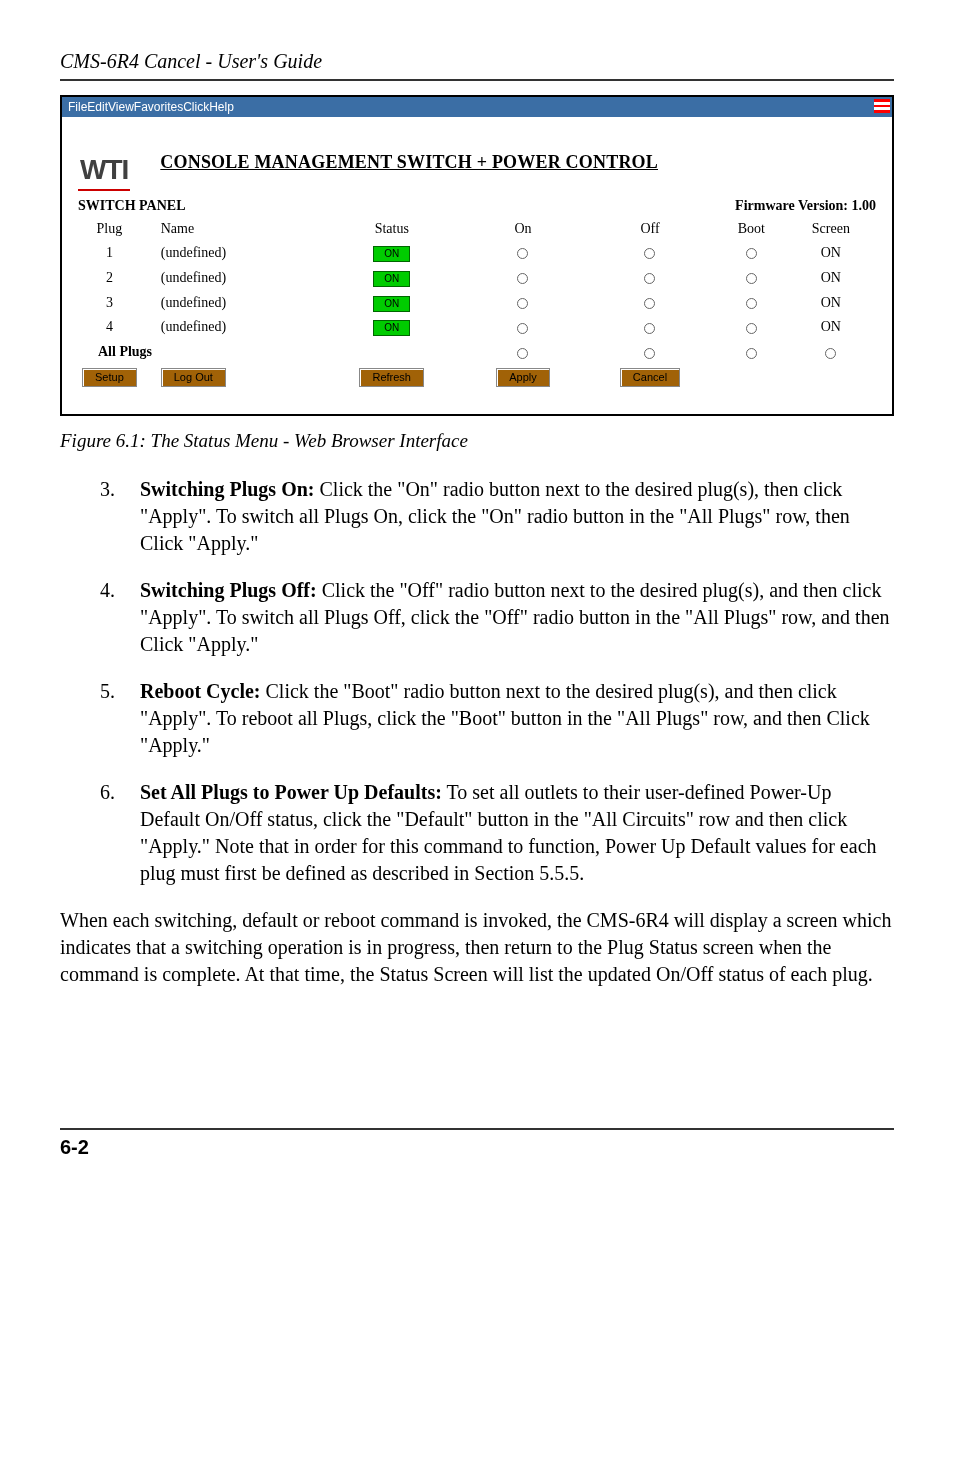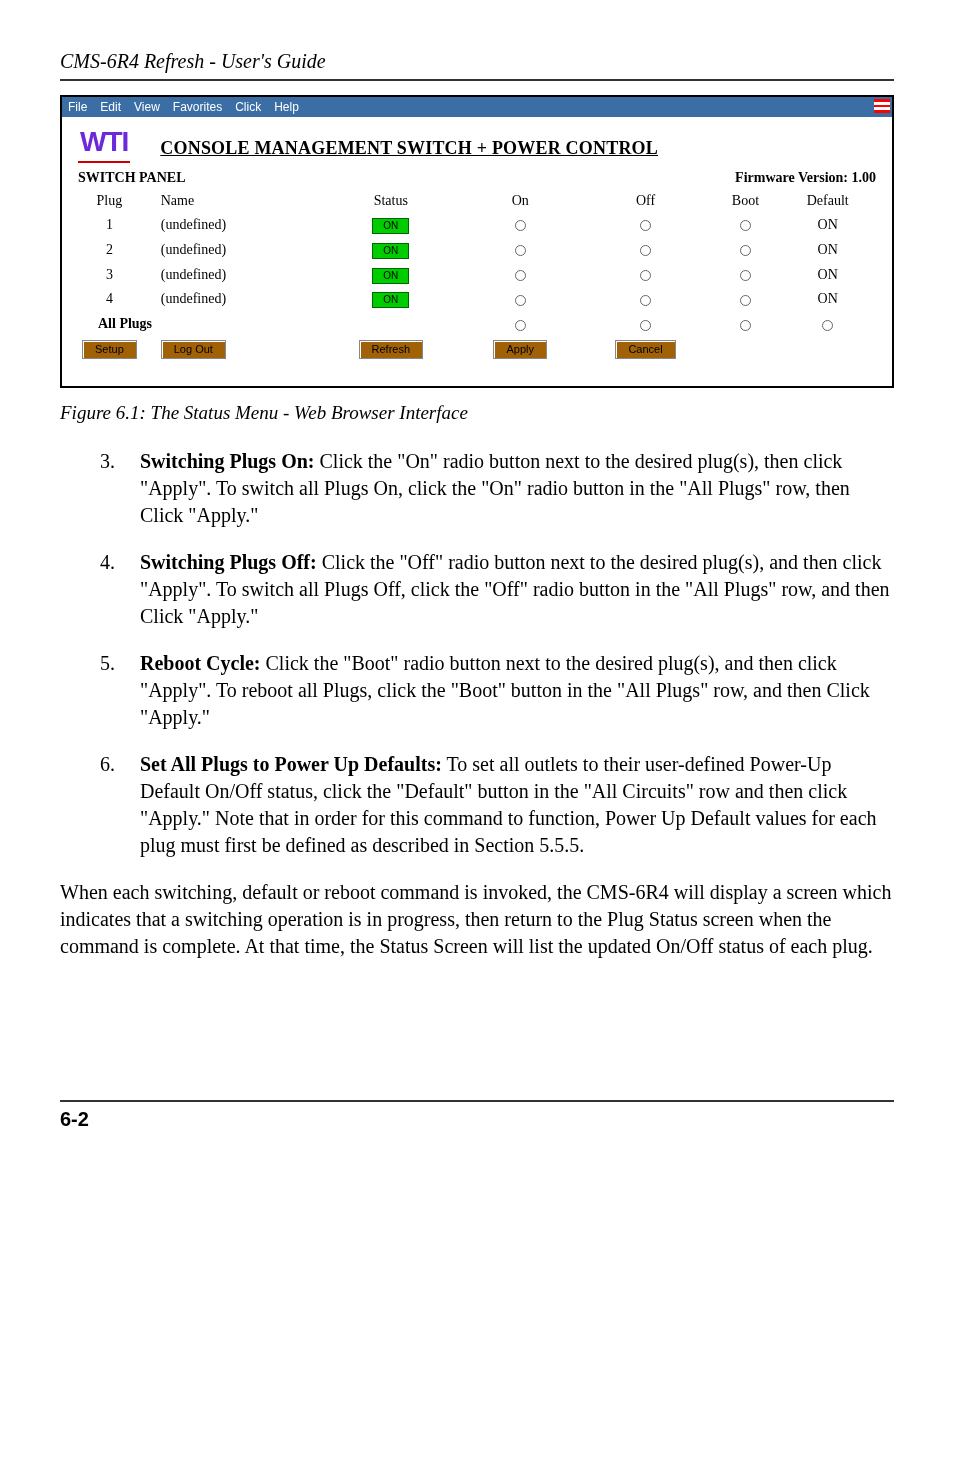--- a/index.html
+++ b/index.html
@@ -25,21 +25,21 @@
     background: #fff;
     margin-bottom: 6px;
   }
   .menubar {
     background: #3b6ea5;
     color: #fff;
     font-family: Tahoma, Arial, sans-serif;
     font-size: 12px;
     padding: 2px 6px;
     display: flex;
-    gap: 13px;
+    gap: 0;
     position: relative;
   }
   .menubar .flag {
     position: absolute;
     right: 2px;
     top: 2px;
     width: 16px;
     height: 14px;
     background: linear-gradient(to bottom, #ff0000 0 20%, #fff 20% 40%, #ff0000 40% 60%, #fff 60% 80%, #ff0000 80% 100%);
   }
@@ -50,24 +50,25 @@
   .brandrow {
     display: flex;
     align-items: center;
     gap: 30px;
     margin-top: 2px;
   }
   .brand-logo {
     font-family: Arial, sans-serif;
     font-weight: 900;
     font-size: 28px;
-    color: #6d28d9;
+    color: #404040;
     letter-spacing: -1px;
     border-bottom: 2px solid #c00;
     padding: 0 2px;
+    margin-top: 28px;
   }
   .brand-title {
     font-family: "Times New Roman", serif;
     font-weight: bold;
     font-size: 18px;
     letter-spacing: 0.2px;
     flex: 1;
     text-align: left;
     padding-top: 10px;
     text-decoration: underline;
@@ -165,21 +166,21 @@
     font-family: Arial, sans-serif;
     font-weight: bold;
     font-size: 20px;
     margin-top: 140px;
   }
   b { font-weight: bold; font-style: normal; }
 </style>
 </head>
 <body>
 
-<div class="header-line">CMS-6R4 Refresh - User's Guide</div>
+<div class="header-line">CMS-6R4 Cancel - User's Guide</div>
 
 <div class="screenshot-wrap">
   <div class="menubar">
     <span>File</span>
     <span>Edit</span>
     <span>View</span>
     <span>Favorites</span>
     <span>Click</span>
     <span>Help</span>
     <span class="flag"></span>
@@ -197,21 +198,21 @@
 
     <table class="sw">
       <tbody>
           <tr>
         <th style="width:60px">Plug</th>
         <th class="left" style="width:180px">Name</th>
         <th>Status</th>
         <th>On</th>
         <th>Off</th>
         <th>Boot</th>
-        <th>Default</th>
+        <th>Screen</th>
       </tr>
       <tr>
         <td class="plugnum">1</td>
         <td class="left">(undefined)</td>
         <td><span class="status-on">ON</span></td>
         <td><span class="radio"></span></td>
         <td><span class="radio"></span></td>
         <td><span class="radio"></span></td>
         <td>ON</td>
       </tr>

